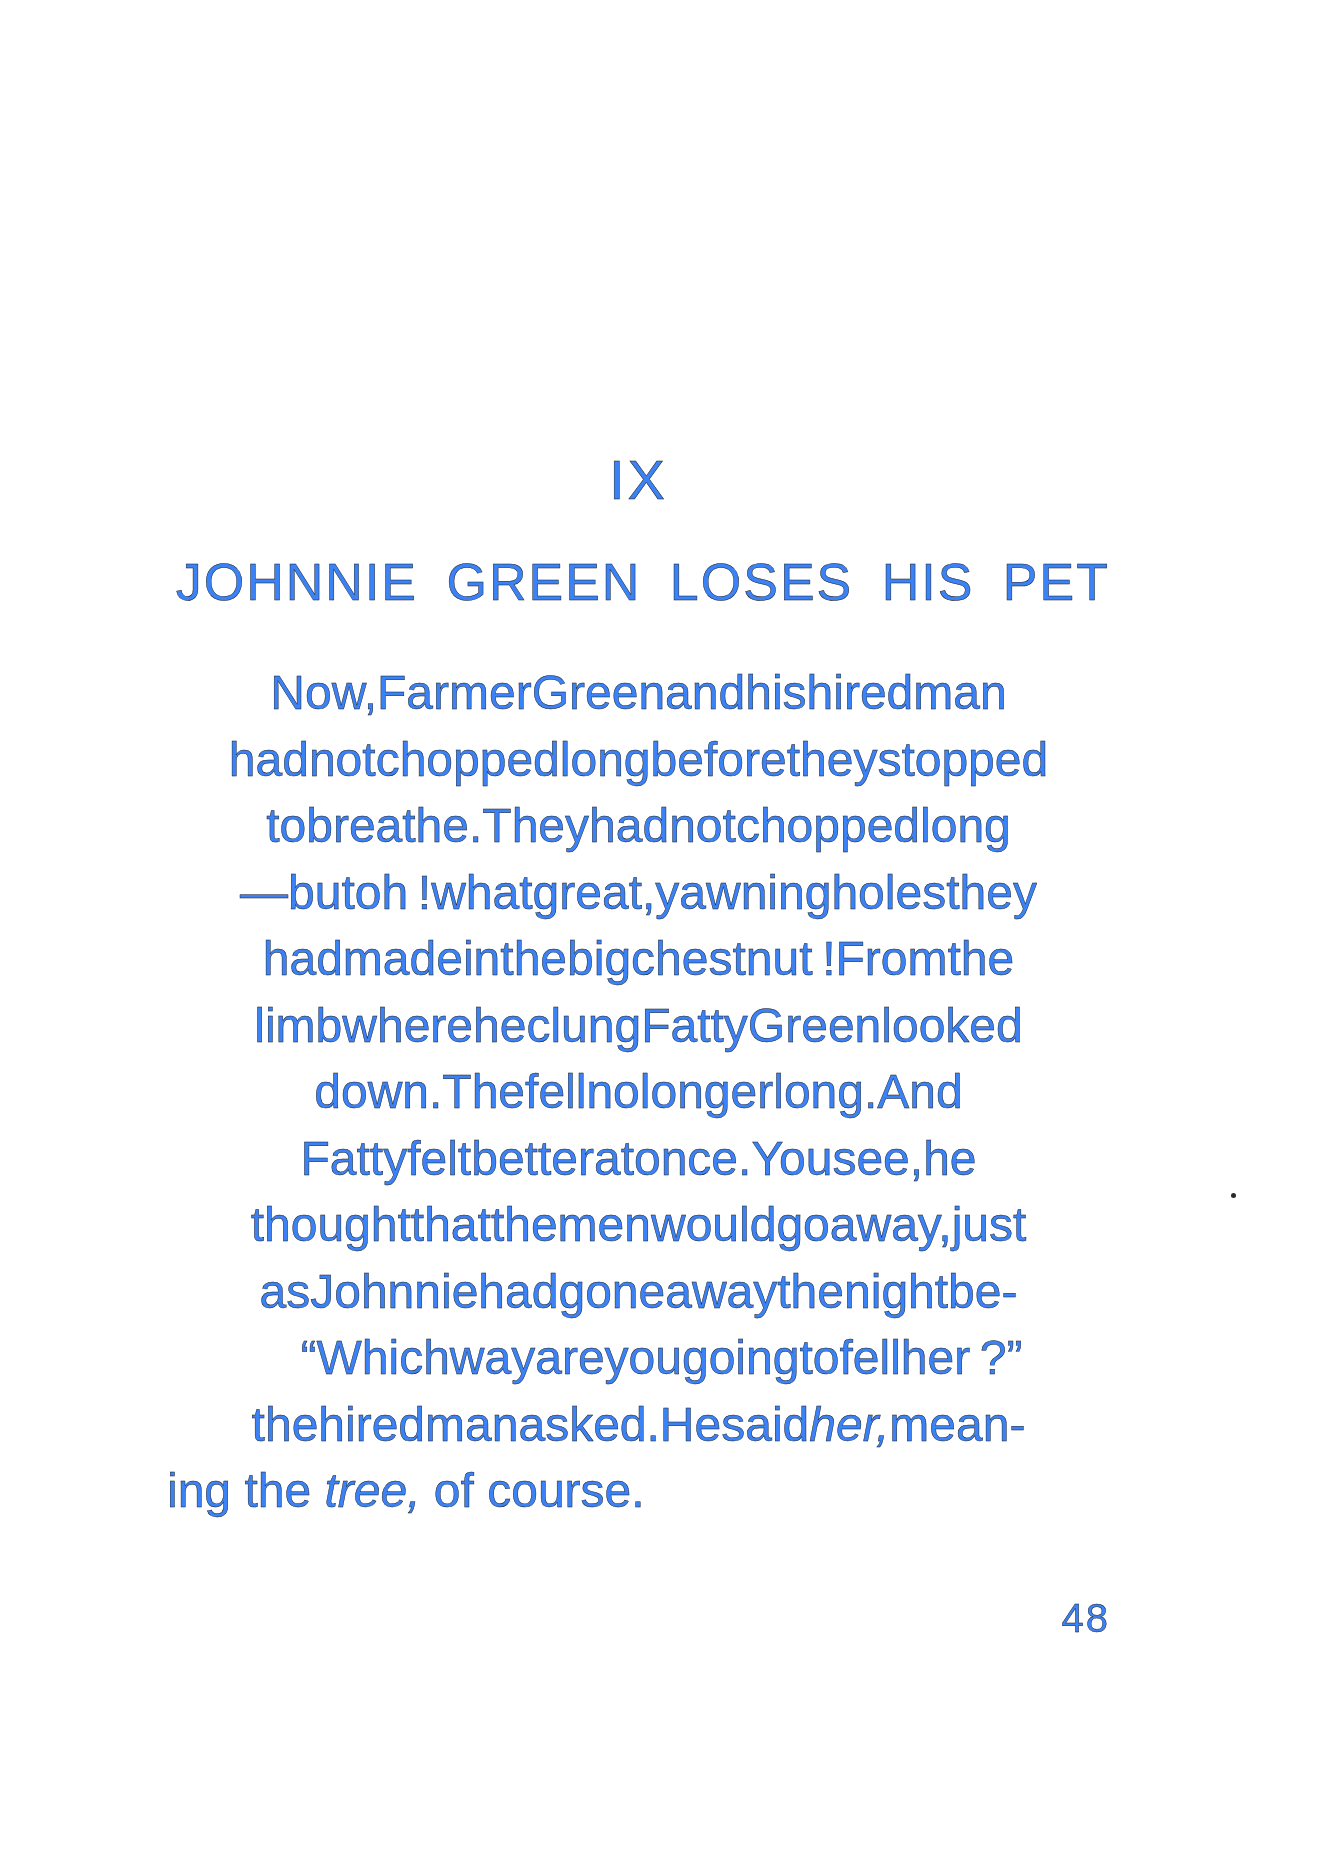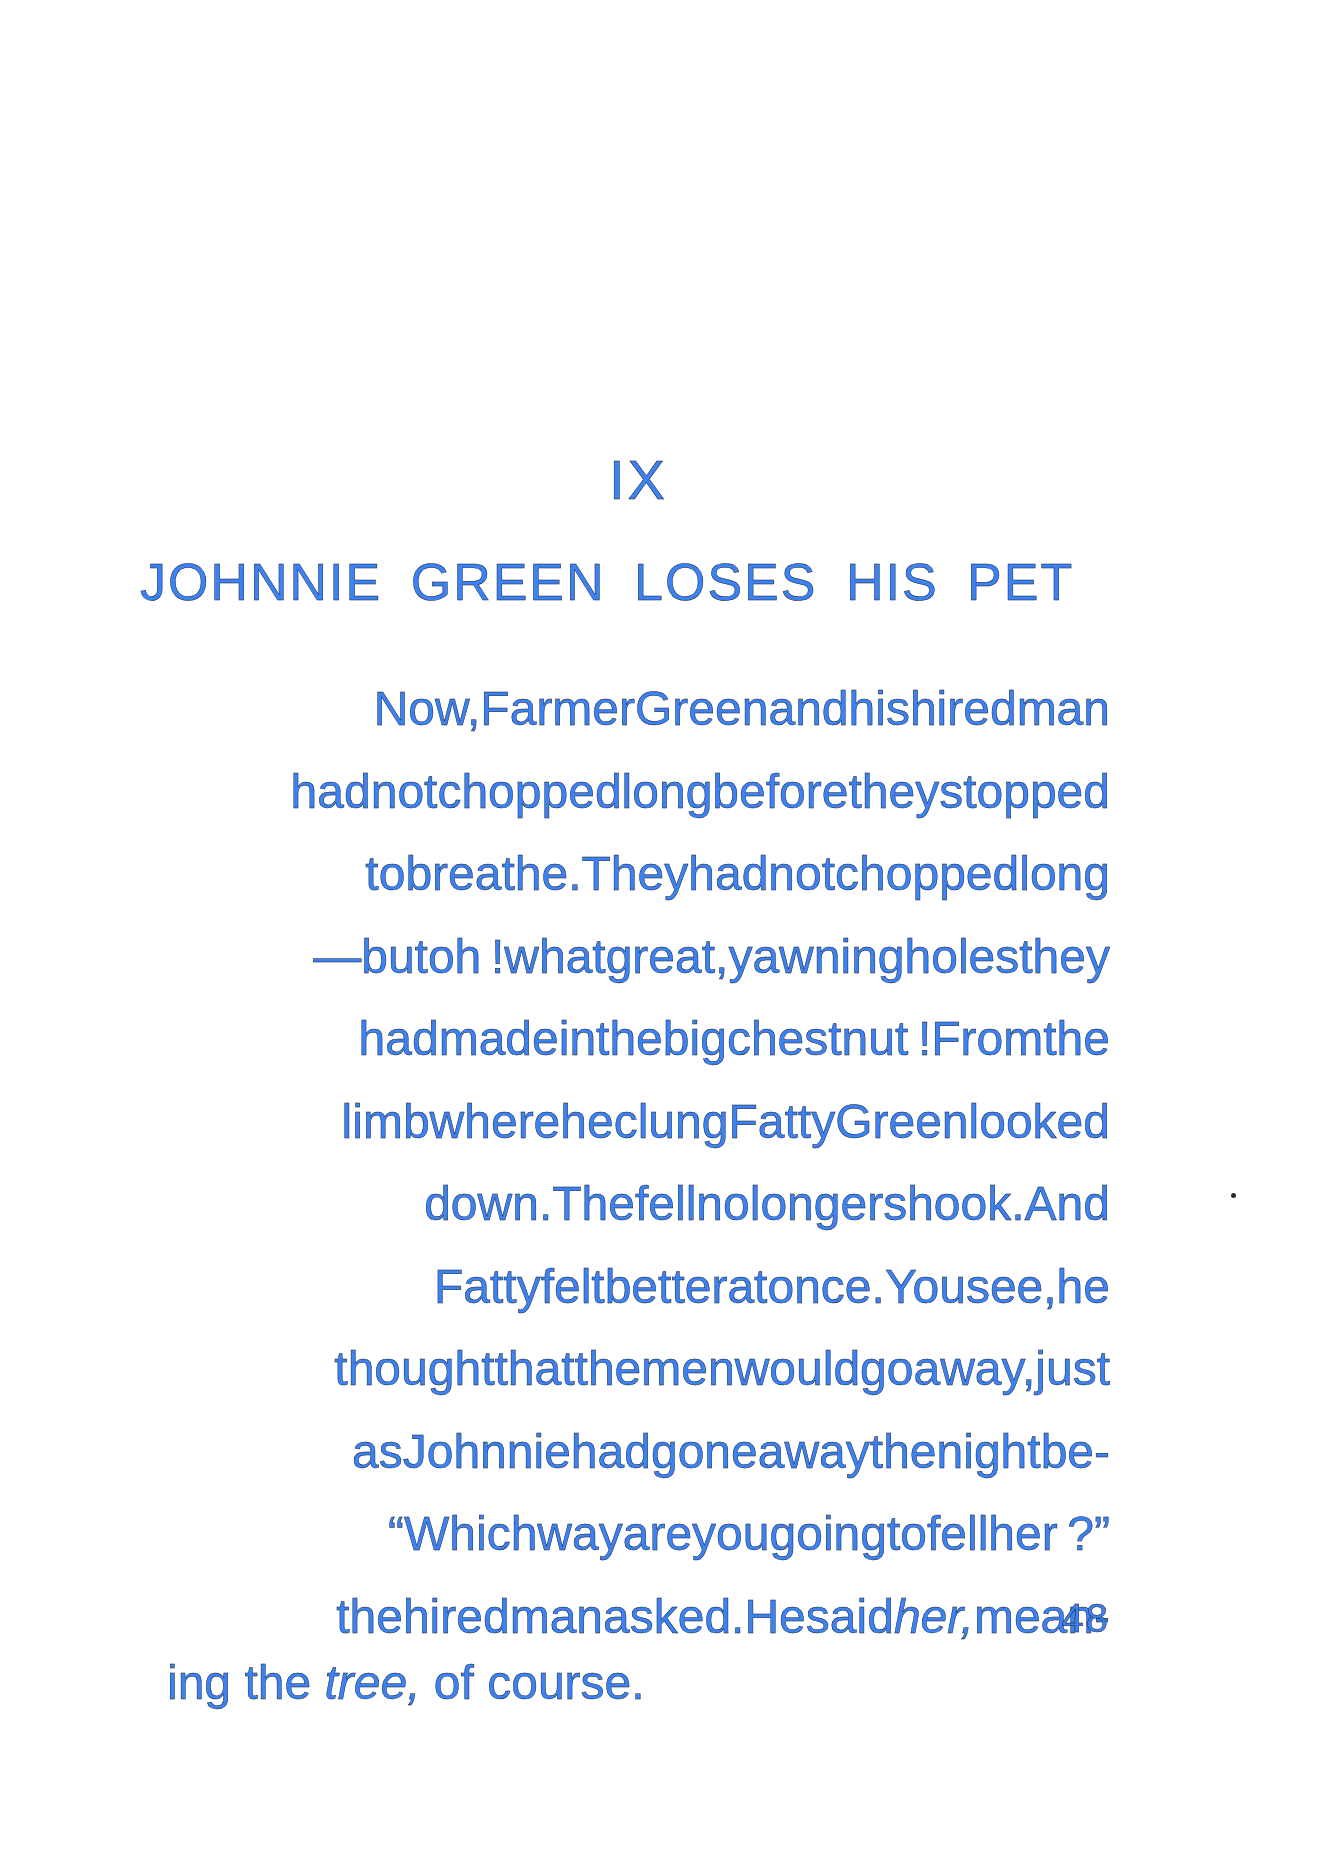--- a/index.html
+++ b/index.html
@@ -18,39 +18,38 @@
     position: absolute;
     left: 167px; top: 452px; width: 943px;
     text-align: center;
     font-size: 56px; line-height: 1;
     letter-spacing: 3px;
   }
   .chapter-title {
     position: absolute;
     left: 140px; top: 556px; width: 970px;
     margin: 0;
-    text-align: left;
+    text-align: right;
     font-size: 52px; line-height: 1;
     font-weight: normal;
     letter-spacing: 2px;
     word-spacing: 12px;
     white-space: nowrap;
   }
   .body-text {
     position: absolute;
     left: 167px; top: 660px; width: 943px;
     font-size: 48px;
     line-height: 66.5px;
   }
   .line { white-space: pre-wrap; }
   .line.just {
     display: flex;
-    justify-content: flex-end;
+    justify-content: center;
     white-space: normal;
-    margin-top: 16px;
   }
   .line.ind { padding-left: 46px; }
   .line .it { font-style: italic; }
   .page-number {
     position: absolute;
     left: 167px; top: 1598px; width: 943px;
     text-align: right;
     font-size: 40px; line-height: 1;
     letter-spacing: 2px;
   }
@@ -131,21 +130,21 @@
         <span>Fatty</span>
         <span>Green</span>
         <span>looked</span>
       </div>
       <div class="line just">
         <span>down.</span>
         <span>The</span>
         <span>fell</span>
         <span>no</span>
         <span>longer</span>
-        <span>shook.</span>
+        <span>long.</span>
         <span>And</span>
       </div>
       <div class="line just">
         <span>Fatty</span>
         <span>felt</span>
         <span>better</span>
         <span>at</span>
         <span>once.</span>
         <span>You</span>
         <span>see,</span>

